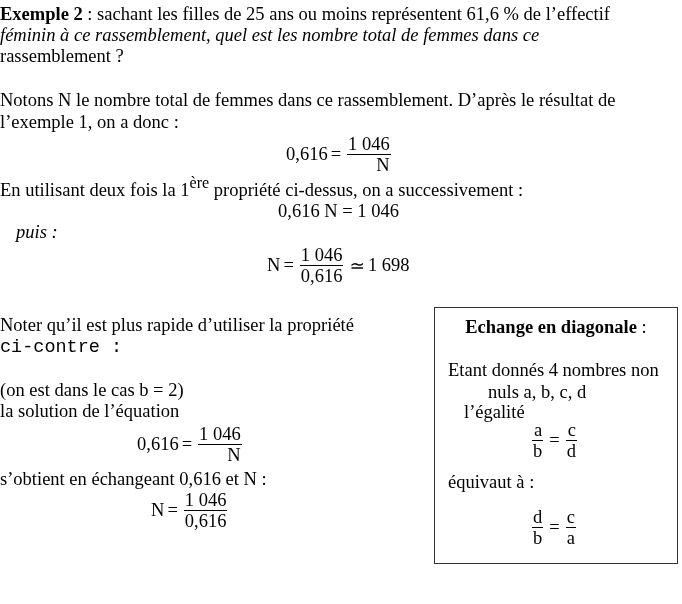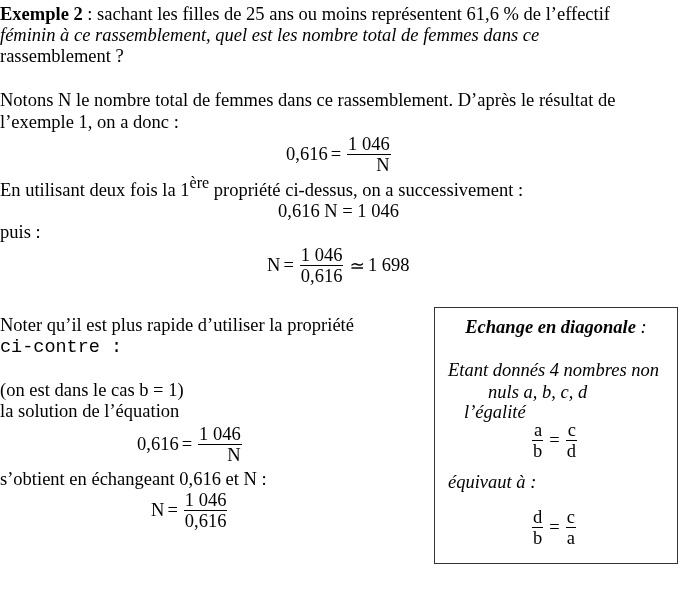--- a/index.html
+++ b/index.html
@@ -13,21 +13,21 @@
   .eq { position: absolute; white-space: nowrap; display: flex; align-items: center; }
   .frac { display: inline-flex; flex-direction: column; align-items: flex-end; margin: 0 3px; }
   .frac .num { line-height: 20px; padding: 0 1px; }
   .frac .bar { height: 1px; background: #000; align-self: stretch; }
   .frac .den { line-height: 20px; padding: 0 1px; }
   .sym { margin: 0 3px; }
   .box {
     position: absolute; left: 434px; top: 307px; width: 244px; height: 257px;
     border: 1.5px solid #333; box-sizing: border-box;
   }
-  .box .ln { position: absolute; font-style: italic; }
+  .box .ln { position: absolute; }
 </style>
 </head>
 <body>
 
 <div class="ln" style="left:0;top:4px;"><span class="b">Exemple 2</span><span> : sachant les filles de 25 ans ou moins représentent 61,6 % de l’effectif</span></div>
 <div class="ln" style="left:0;top:25px;font-style:italic;">féminin à ce rassemblement, quel est les nombre total de femmes dans ce</div>
 <div class="ln" style="left:0;top:46px;">rassemblement ?</div>
 
 <div class="ln" style="left:0;top:90px;">Notons N le nombre total de femmes dans ce rassemblement. D’après le résultat de</div>
 <div class="ln" style="left:0;top:112px;">l’exemple 1, on a donc :</div>
@@ -37,37 +37,37 @@
   <span class="sym">=</span>
   <span class="frac">
     <span class="num">1 046</span>
     <span class="bar"></span>
     <span class="den">N</span>
   </span>
 </div>
 
 <div class="ln" style="left:0;top:180px;"><span>En utilisant deux fois la 1</span><sup>ère</sup><span> propriété ci-dessus, on a successivement :</span></div>
 <div class="ln" style="left:278px;top:201px;">0,616 N = 1 046</div>
-<div class="ln" style="left:0;top:222px;">puis :</div>
+<div class="ln" style="left:16px;top:222px;font-style:italic;">puis :</div>
 
 <div class="eq" style="left:267px;top:245px;">
   <span>N</span>
   <span class="sym">=</span>
   <span class="frac">
     <span class="num">1 046</span>
     <span class="bar"></span>
     <span class="den">0,616</span>
   </span>
   <span class="sym">≃</span>
   <span>1 698</span>
 </div>
 
 <div class="ln" style="left:0;top:315px;">Noter qu’il est plus rapide d’utiliser la propriété</div>
 <div class="ln" style="left:0;top:337px;font-family:Liberation Mono, monospace;">ci-contre :</div>
-<div class="ln" style="left:0;top:380px;">(on est dans le cas  b = 1)</div>
+<div class="ln" style="left:0;top:380px;">(on est dans le cas  b = 2)</div>
 <div class="ln" style="left:0;top:401px;">la solution de l’équation</div>
 
 <div class="eq" style="left:137px;top:424px;">
   <span>0,616</span>
   <span class="sym">=</span>
   <span class="frac">
     <span class="num">1 046</span>
     <span class="bar"></span>
     <span class="den">N</span>
   </span>

